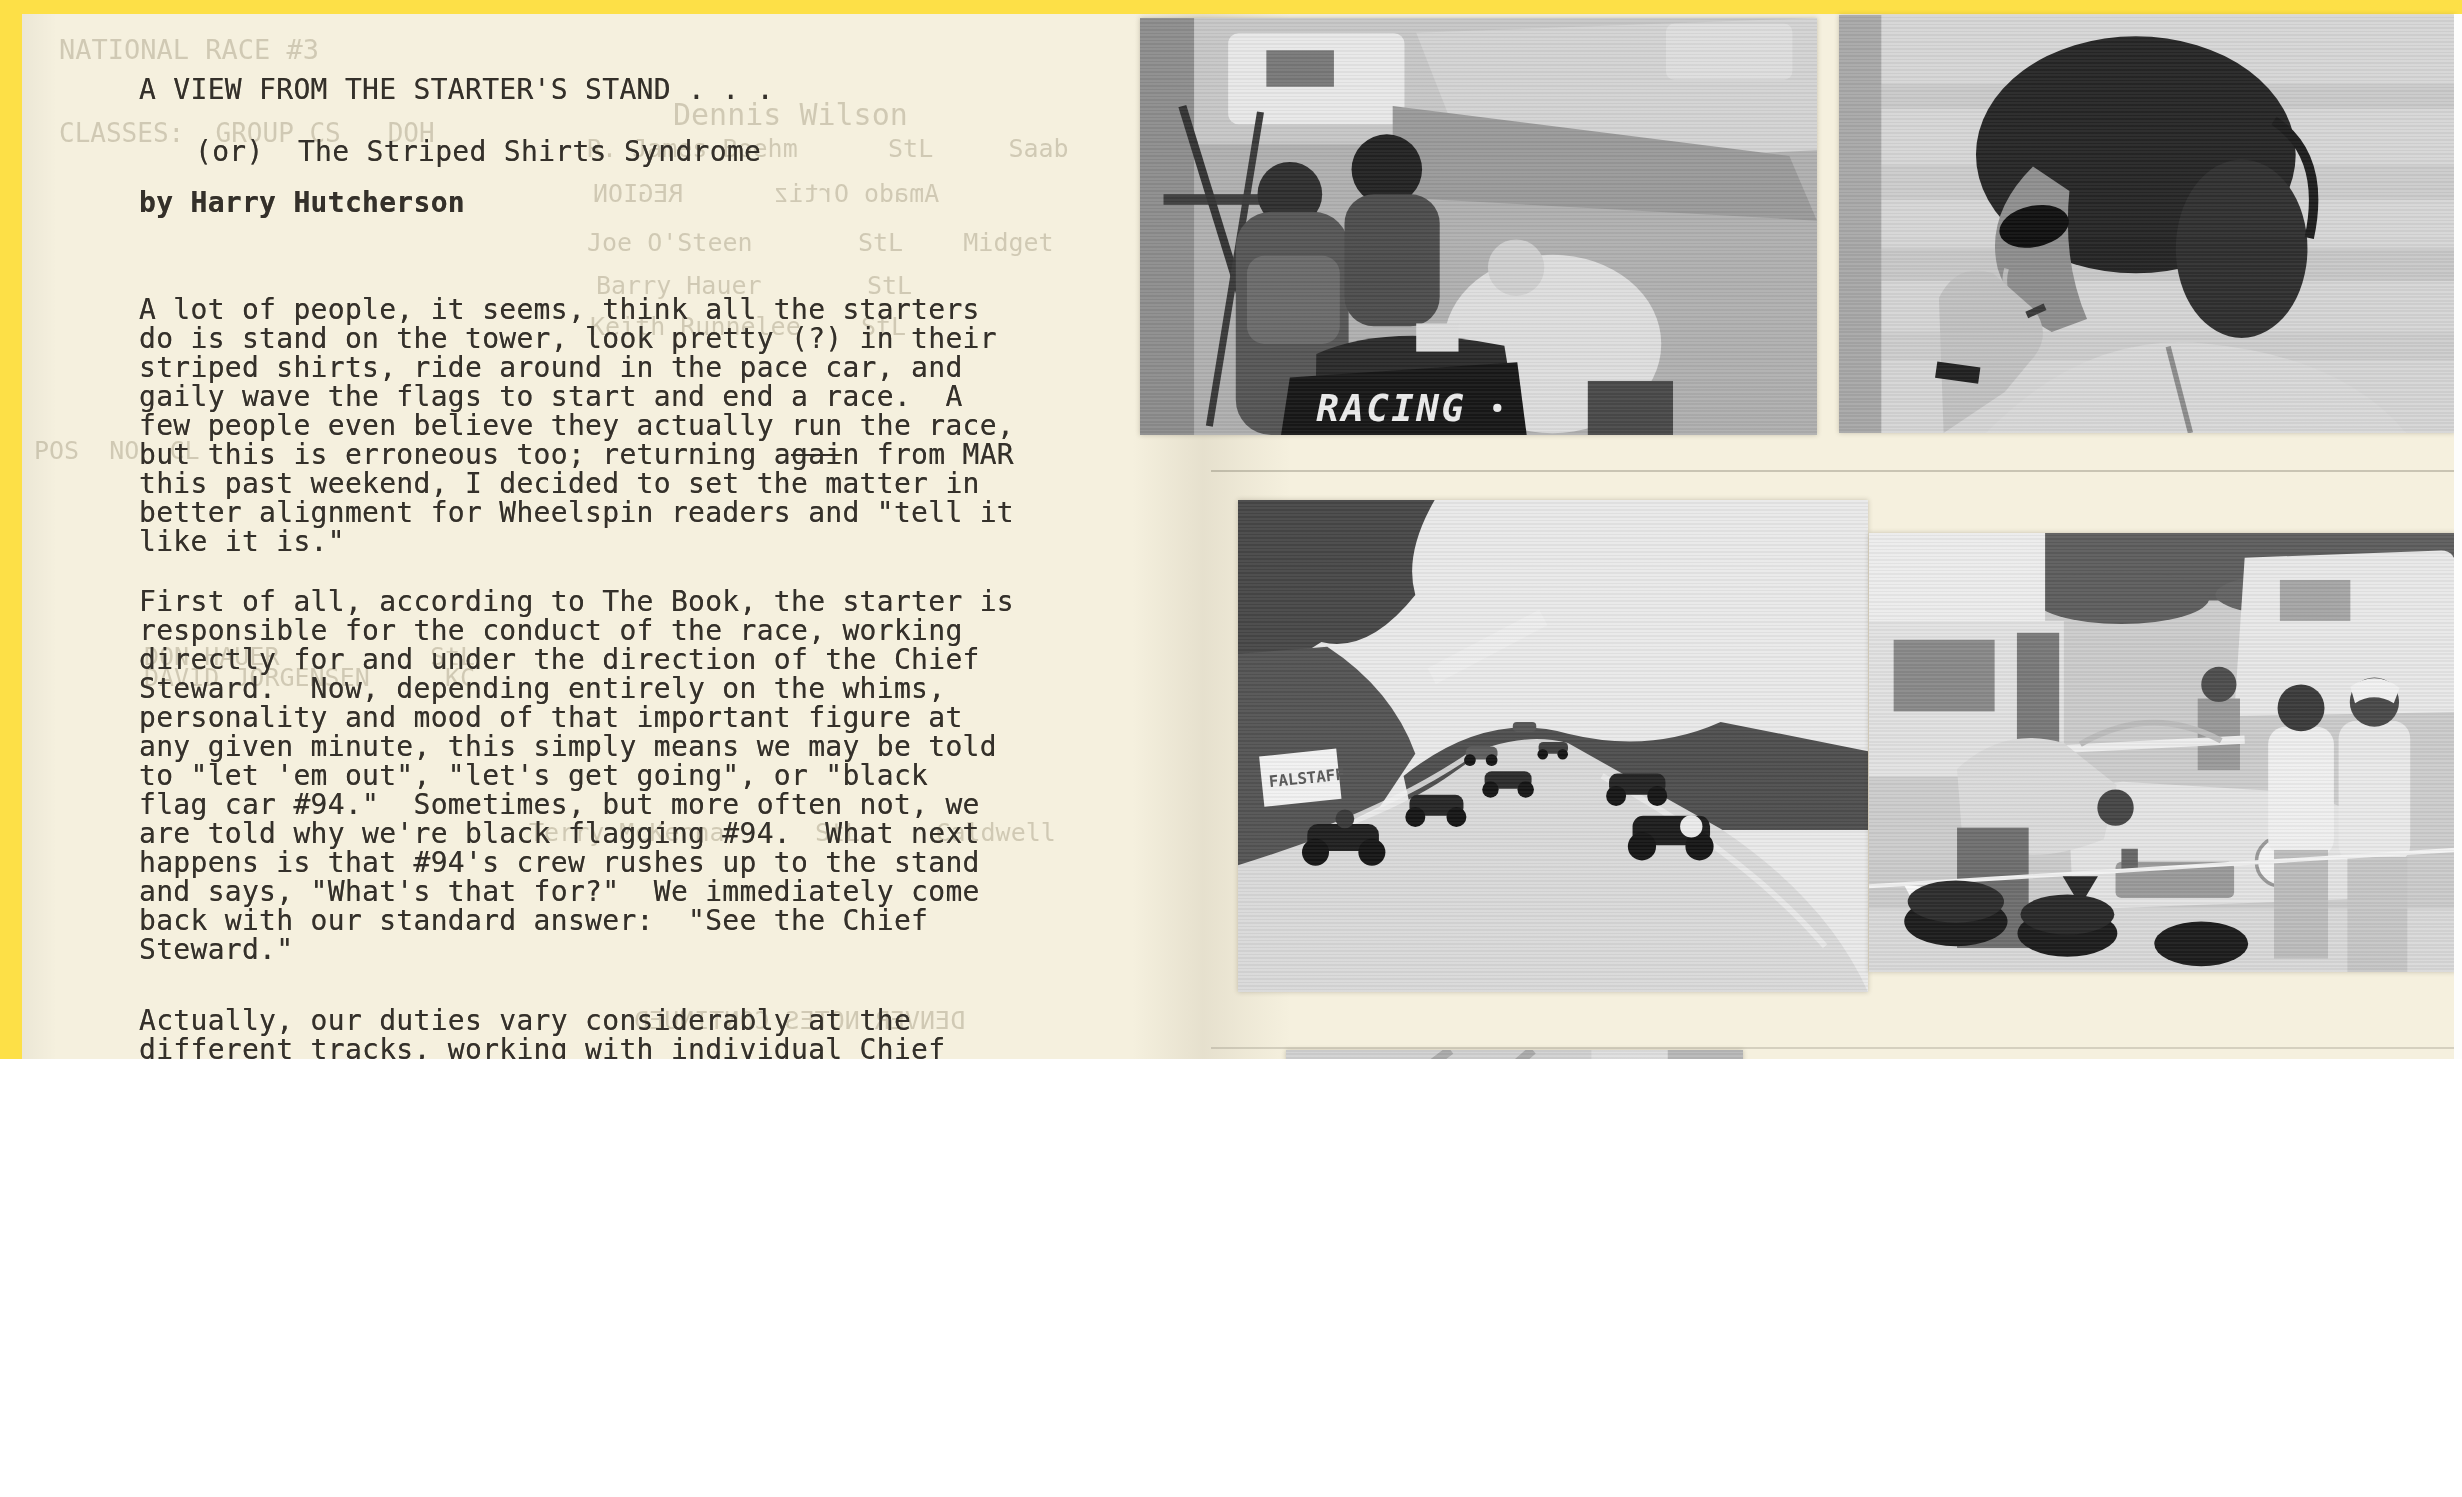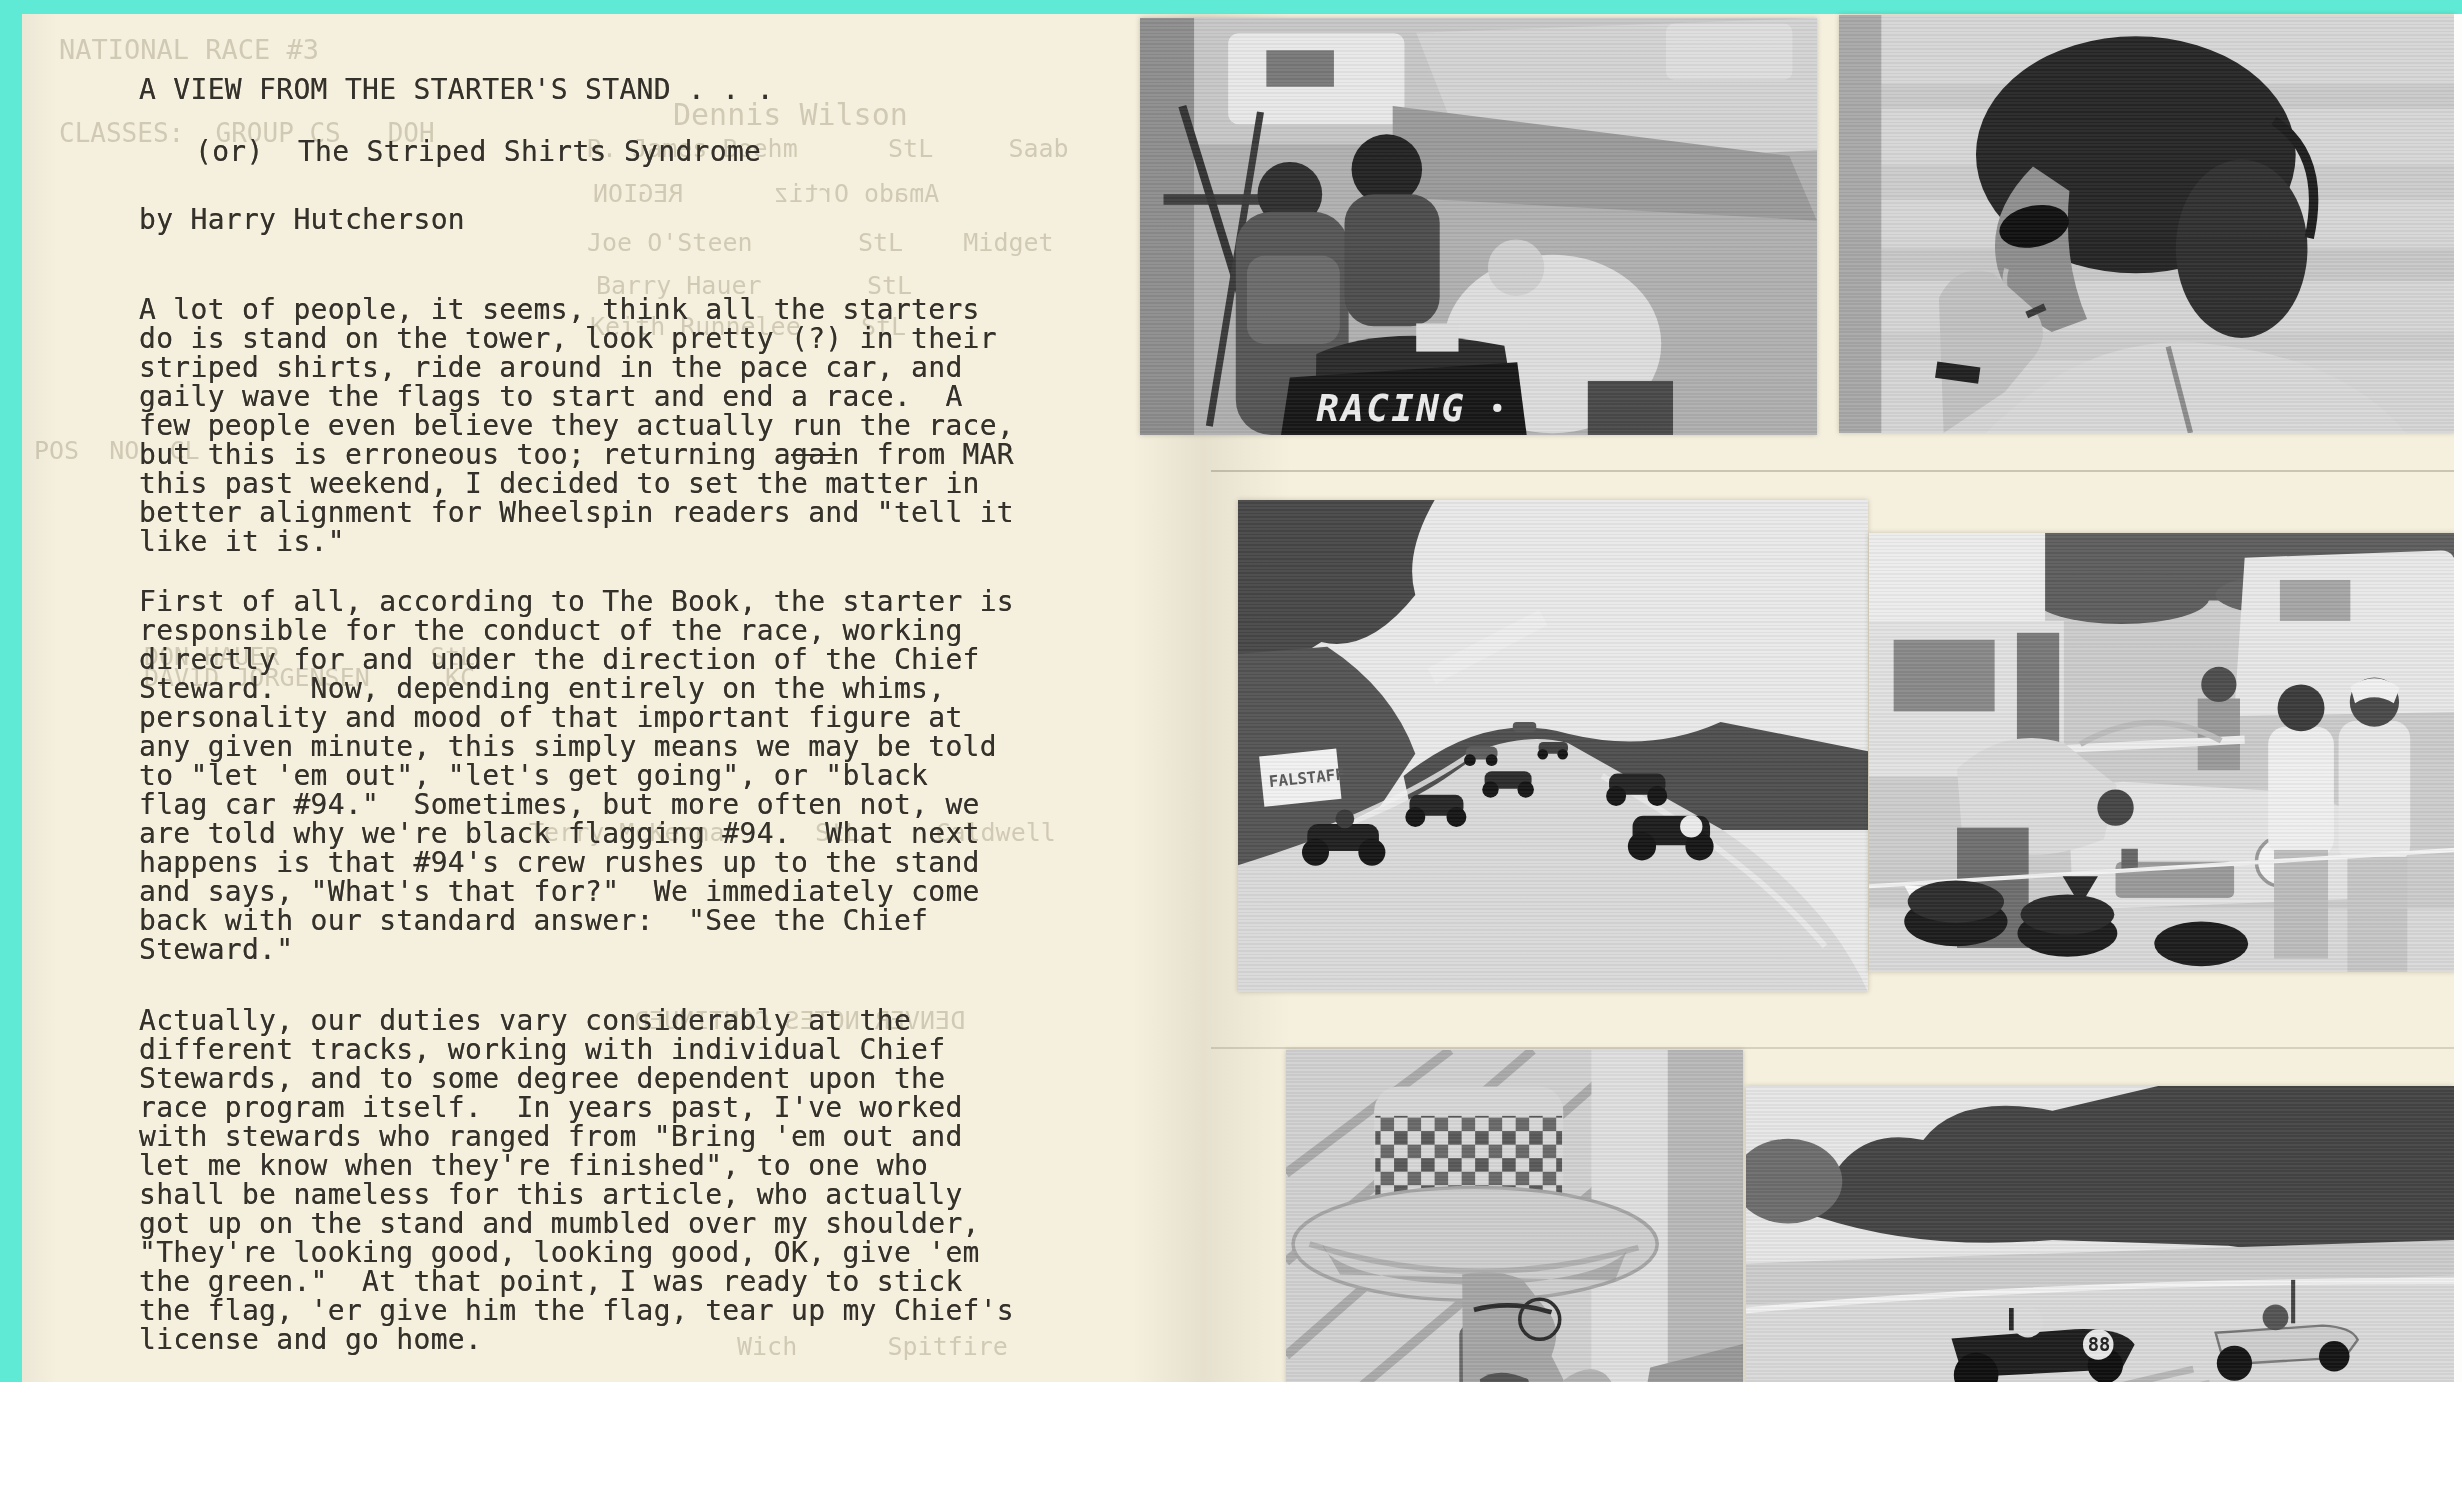--- a/index.html
+++ b/index.html
@@ -1,16 +1,16 @@
 <!DOCTYPE html>
 <html style="font-size:9.4px"><head>
 <meta charset="utf-8">
 <style>
   html,body{margin:0;padding:0;background:#ffffff;}
-  .page{position:relative;width:2462px;height:1382px;background:#5eead4;overflow:hidden;
+  .page{position:relative;width:2462px;height:1059px;background:#fde047;overflow:hidden;
         font-family:"DejaVu Sans Mono",monospace;}
   .paper{position:absolute;left:22px;top:14px;width:2434px;height:1484px;
          background:
            linear-gradient(90deg, rgba(0,0,0,0.04) 0, rgba(0,0,0,0) 35px),
            linear-gradient(90deg, rgba(0,0,0,0) 1110px, rgba(96,84,60,0.10) 1181px, rgba(96,84,60,0.05) 1222px, rgba(0,0,0,0) 1269px),
            #f5f0de;}
   .typeblock{position:absolute;white-space:pre-wrap;color:#34302a;
              font-size:28px;line-height:29px;letter-spacing:0.3px;
              text-shadow:0 0 0.6px rgba(52,48,42,0.7);}
   .uline{border-bottom:2.9px solid #34302a;padding-bottom:12px;}
@@ -45,21 +45,21 @@
       <span class="ghost" style="left: 529px; top: 818px; font-size: 25px;">Terry McKenna      StL     Caldwell</span>
       <span class="ghost" style="left: 634px; top: 1006px; font-size: 25px; transform: scaleX(-1);">DENVER NOTES CONTINUED</span>
       <span class="ghost" style="left: 276px; top: 1380px; font-size: 25px;">Joe Sacco</span>
       <span class="ghost" style="left: 737px; top: 1332px; font-size: 25px;">Wich      Spitfire</span>
       <span class="ghost" style="left: 730px; top: 1379px; font-size: 25px; margin-top: 32px;">IHR       Datsun 510</span>
       <span class="ghost" style="left: 714px; top: 1426px; font-size: 23.5px; transform: scaleX(-1);">- 11 -</span>
     </div>
 
   <div class="typeblock" style="left:139px;top:75px;">A VIEW FROM THE STARTER'S STAND . . .</div>
   <div class="typeblock" style="left:195px;top:137px;">(or)  The Striped Shirts Syndrome</div>
-  <div class="typeblock" style="left:139px;top:205px;">by Harry Hutcherson</div>
+  <div class="typeblock" style="left:139px;top:188px;font-weight:bold;">by Harry Hutcherson</div>
 
   <div class="typeblock" style="left:139px;top:295px;width:916px;"><span>A lot of people, it seems, think all the starters
 do is stand on the tower, look pretty (?) in their
 striped shirts, ride around in the pace car, and
 gaily wave the flags to start and end a race.  A
 few people even believe they actually </span><span class="uline">run</span><span> the race,
 but this is erroneous too; returning again from MAR
 this past weekend, I decided to set the matter in
 better alignment for Wheelspin readers and "tell it
 like it is."</span></div>

